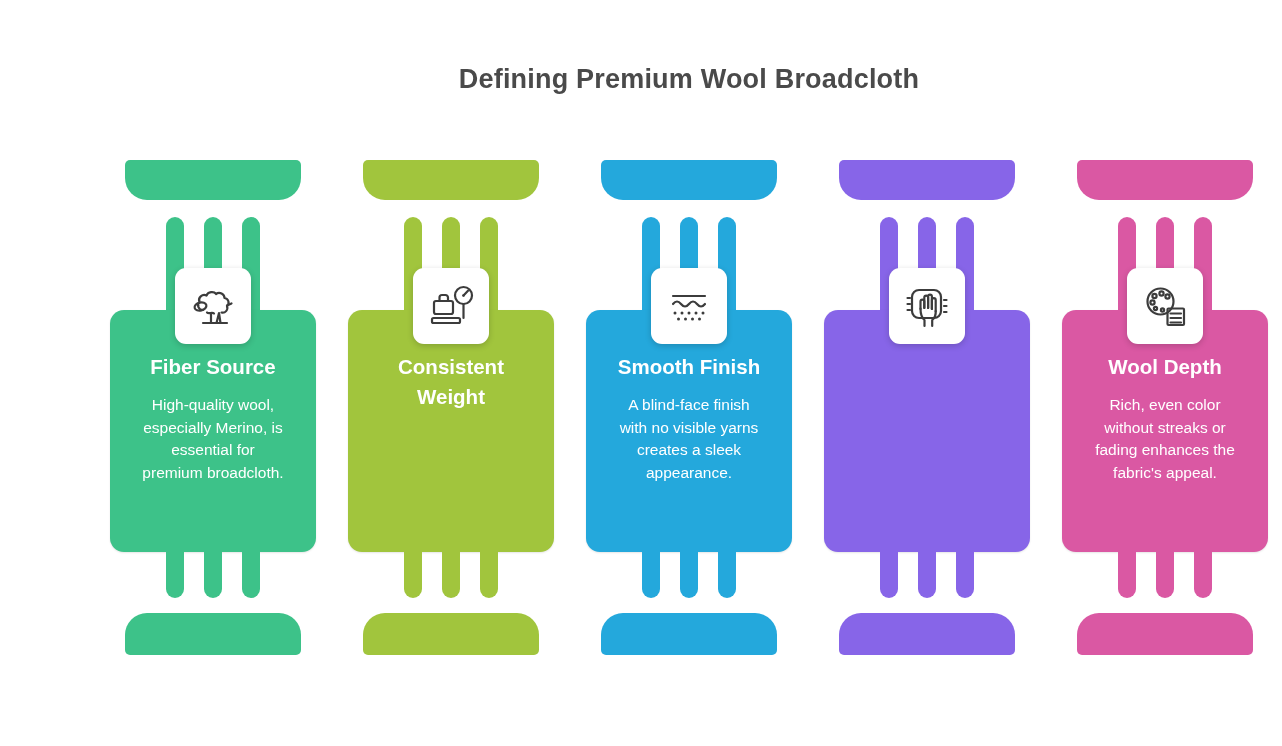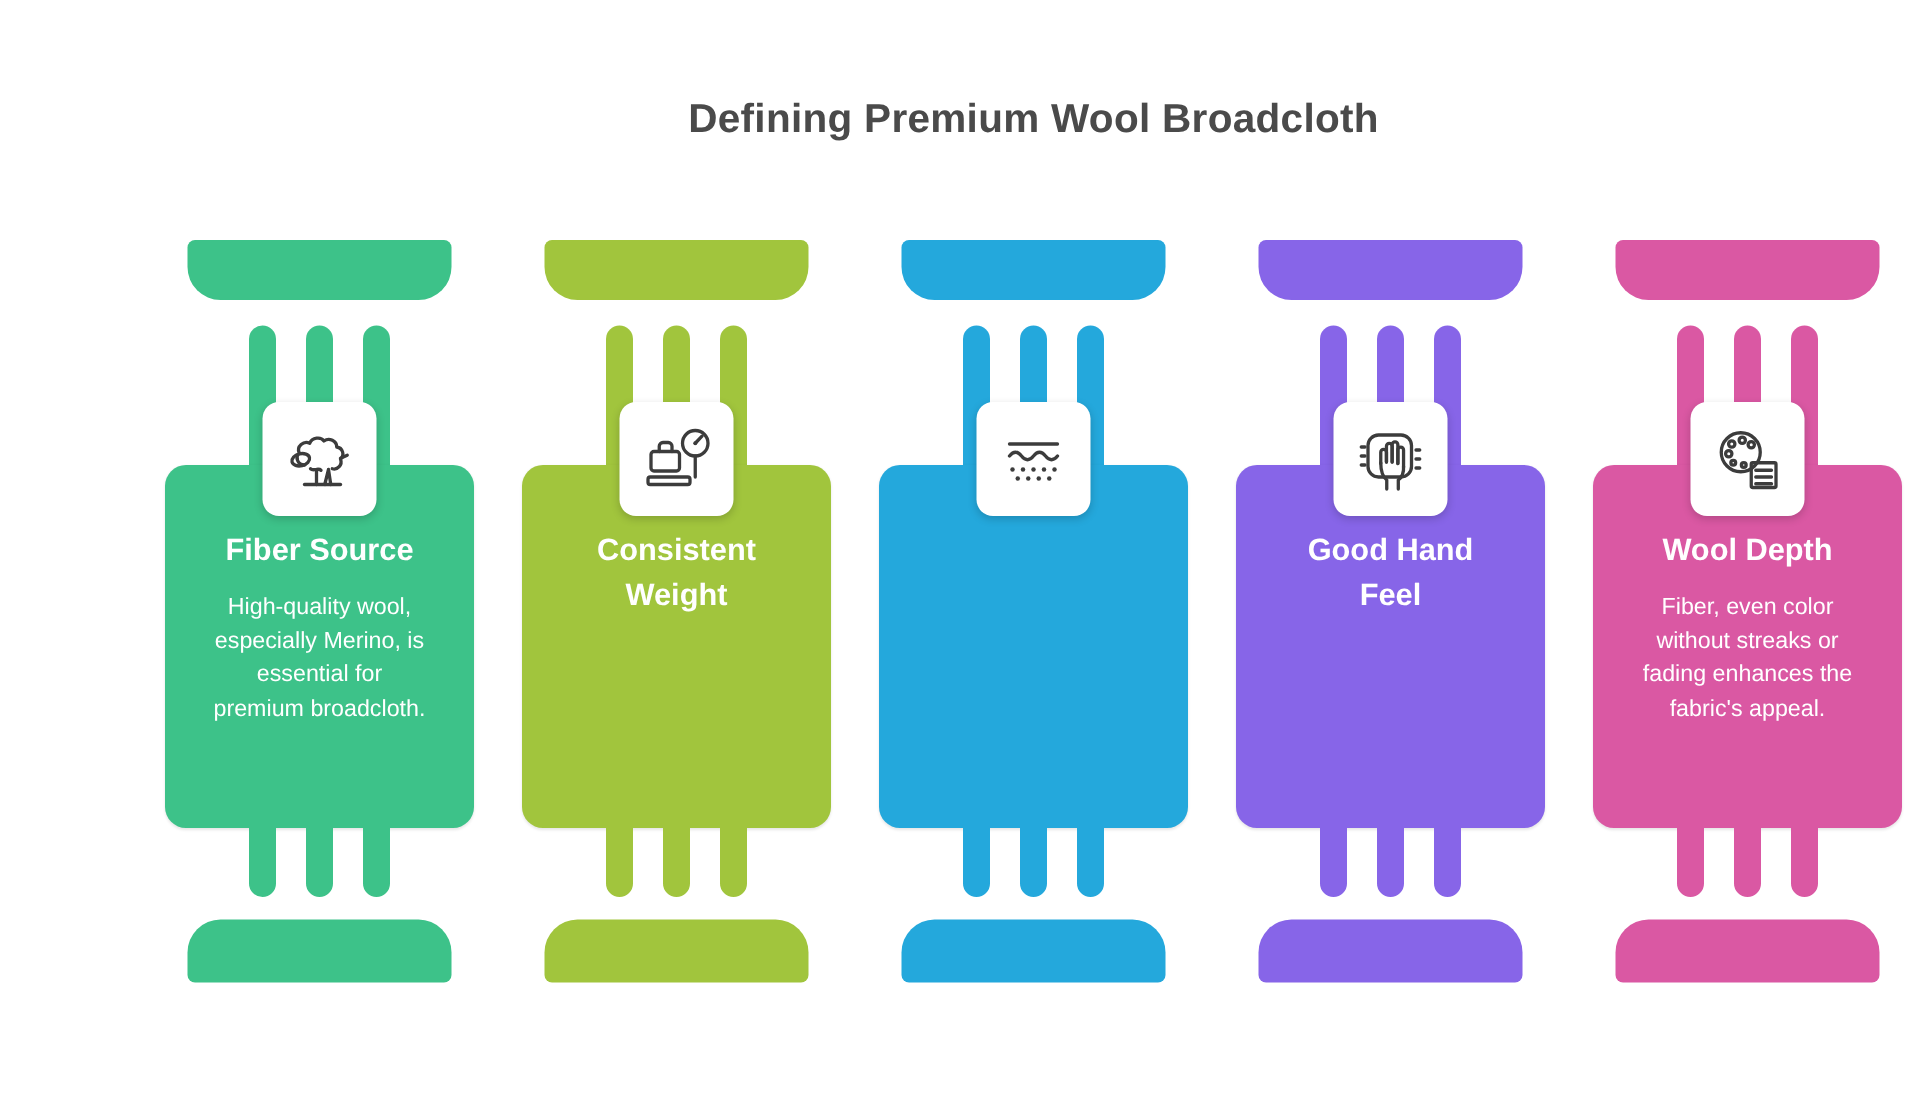--- a/index.html
+++ b/index.html
@@ -139,20 +139,25 @@
             <circle class="fill" cx="24" cy="31" r="1.5"></circle>
             <circle class="fill" cx="31" cy="31" r="1.5"></circle>
             <circle class="fill" cx="38" cy="31" r="1.5"></circle>
           <circle class="fill" cx="13.5" cy="37" r="1.5"></circle>
             <circle class="fill" cx="20.5" cy="37" r="1.5"></circle>
             <circle class="fill" cx="27.5" cy="37" r="1.5"></circle>
             <circle class="fill" cx="34.5" cy="37" r="1.5"></circle>
         </svg>
       </div>
       <div class="card">
+        <h2 class="card-title">Smooth Finish</h2>
+        <p class="card-desc">A blind-face finish
+with no visible yarns
+creates a sleek
+appearance.</p>
       </div>
       <div class="prongs bottom">
         <i></i>
           <i></i>
           <i></i>
       </div>
       <div class="bar bottom"></div>
     </section>
 
     <section class="column" style="--c: #8765e8;">
@@ -169,22 +174,20 @@
           <path d="M41 18 h2.5 M41 24 h2.5 M41 30 h2.5"></path>
           <path d="M17.5 27 v-7.5 a1.9 1.9 0 0 1 3.8 0 V26"></path>
           <path d="M21.3 26 v-10.5 a1.9 1.9 0 0 1 3.8 0 V26"></path>
           <path d="M25.1 26 v-11.5 a1.9 1.9 0 0 1 3.8 0 V27"></path>
           <path d="M28.9 27 v-9 a1.9 1.9 0 0 1 3.8 0 V29.5"></path>
           <path d="M17.5 26.5 c0 6 1.5 9.5 4 11.5 L21.5 44"></path>
           <path d="M32.7 29 c0.3 4.5 -1 7 -3.5 9 L29.2 44"></path>
         </svg>
       </div>
       <div class="card">
-        <h2 class="card-title">Good Hand
-Feel</h2>
       </div>
       <div class="prongs bottom">
         <i></i>
           <i></i>
           <i></i>
       </div>
       <div class="bar bottom"></div>
     </section>
 
     <section class="column" style="--c: #da58a3;">
@@ -202,21 +205,21 @@
           <circle cx="26.5" cy="14.5" r="2.1"></circle>
           <circle cx="11.5" cy="20.5" r="2.1"></circle>
           <circle cx="14.5" cy="26.5" r="1.6"></circle>
           <circle cx="21.5" cy="28" r="1.6"></circle>
           <rect x="26.5" y="26.5" width="16.5" height="16.5" rx="1"></rect>
           <path d="M29.5 31.5 h10.5 M29.5 36 h10.5 M29.5 40.5 h10.5"></path>
         </svg>
       </div>
       <div class="card">
         <h2 class="card-title">Wool Depth</h2>
-        <p class="card-desc">Fiber, even color
+        <p class="card-desc">Rich, even color
 without streaks or
 fading enhances the
 fabric's appeal.</p>
       </div>
       <div class="prongs bottom">
         <i></i>
           <i></i>
           <i></i>
       </div>
       <div class="bar bottom"></div>

